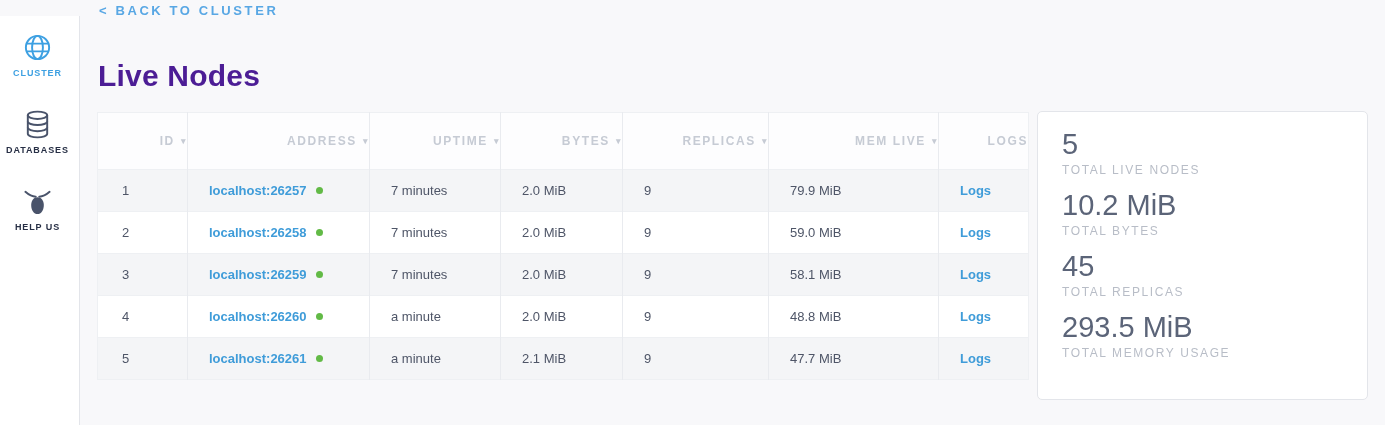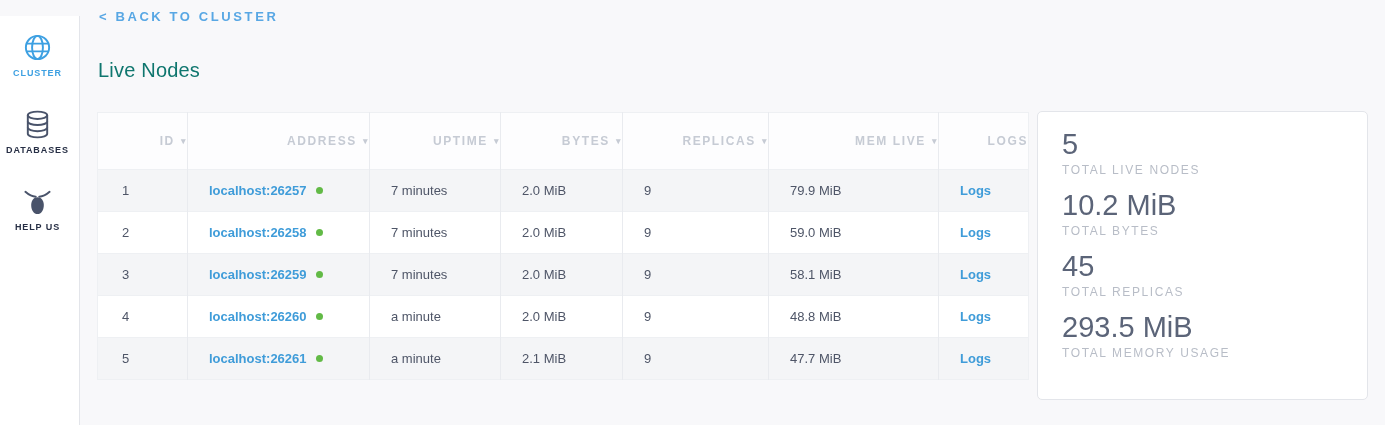--- a/index.html
+++ b/index.html
@@ -24,27 +24,27 @@
   .side-icon svg { display:block; }
   .side-label {
     margin-top:5px; font-size:9px; font-weight:bold; letter-spacing:0.9px;
     color:#272f45; text-align:center;
   }
   .side-item.active .side-icon { color:#3da0e2; }
   .side-item.active .side-label { color:#3da0e2; }
 
   
   .back-link {
-    position:absolute; left:99px; top:9px;
+    position:absolute; left:99px; top:3px;
     font-size:13px; font-weight:bold; letter-spacing:2.6px;
     color:#58a7e4; text-decoration:none; cursor:pointer;
   }
   .page-title {
     position:absolute; left:98px; top:59px; margin:0;
-    font-size:20px; font-weight:normal; color:#0f766e; letter-spacing:0.2px;
+    font-size:30px; font-weight:bold; color:#4c1d95; letter-spacing:0.2px;
   }
 
   
   .table-wrap { position:absolute; left:97px; top:112px; width:931px; }
   table.nodes {
     width:931px; border-collapse:collapse; table-layout:fixed;
     background:#fdfdfe; border:1px solid #eef0f3;
   }
   table.nodes col.c1 { width:90px; }
   table.nodes col.c2 { width:182px; }

